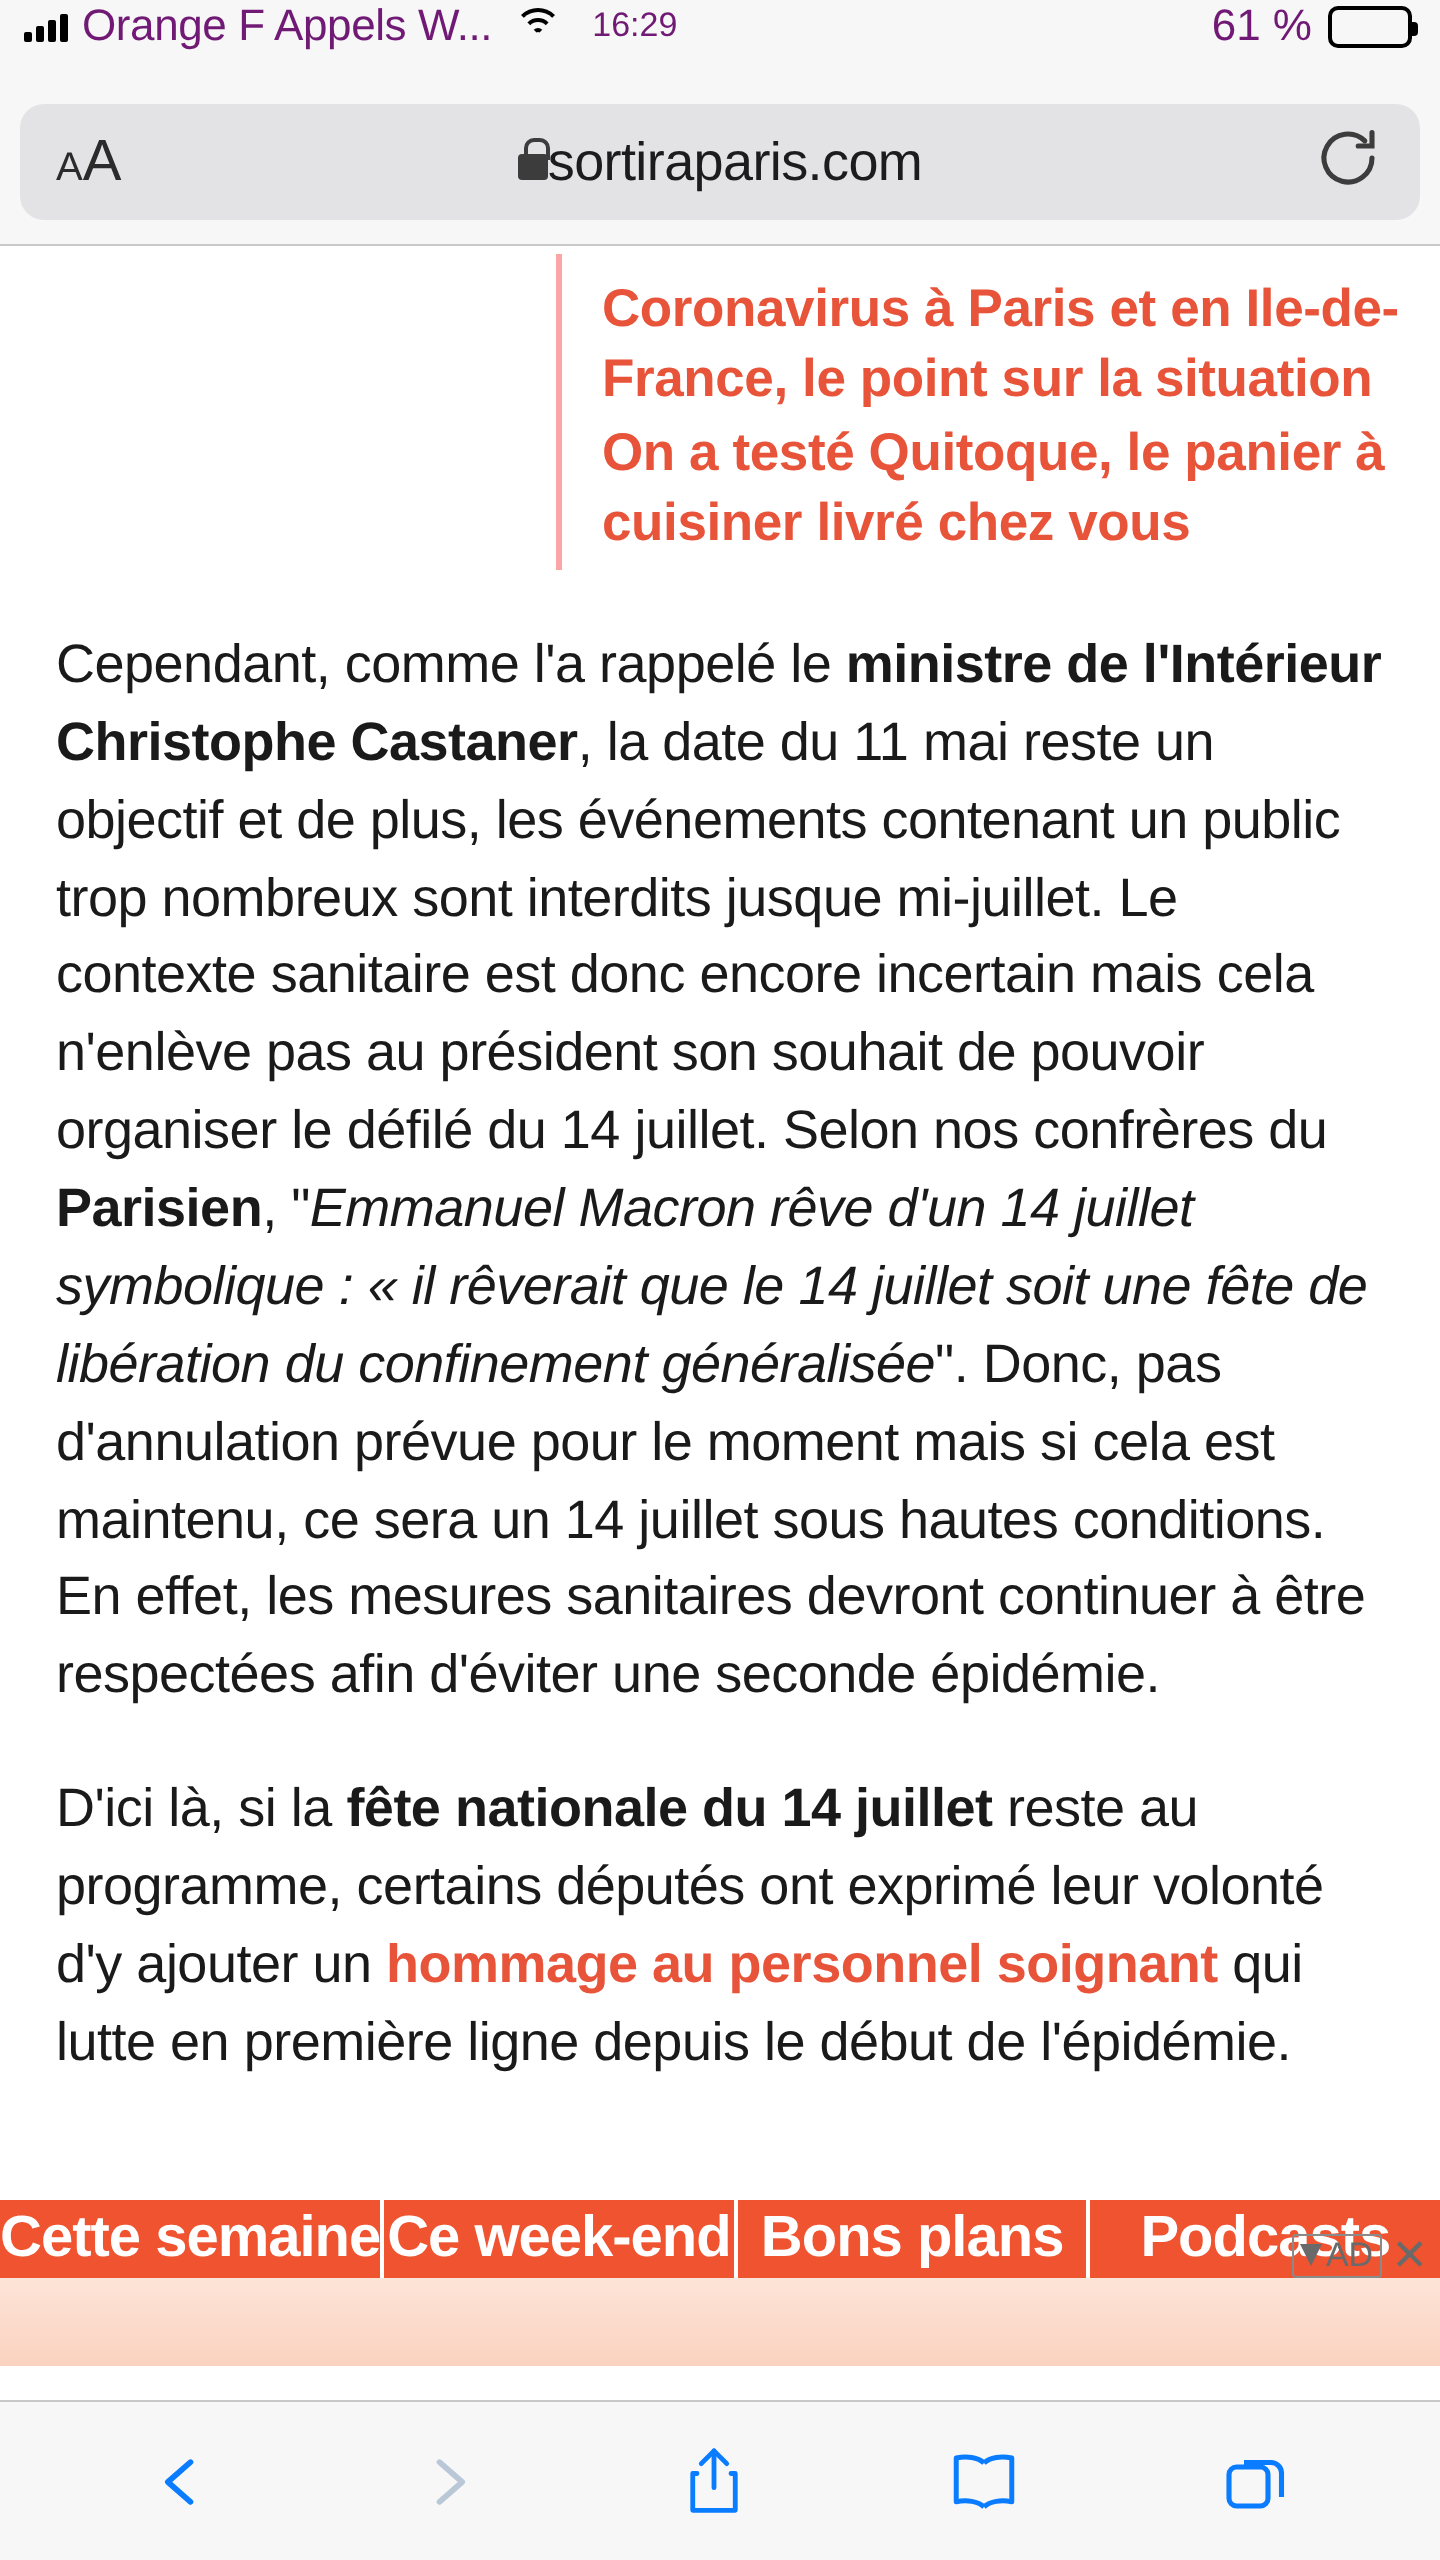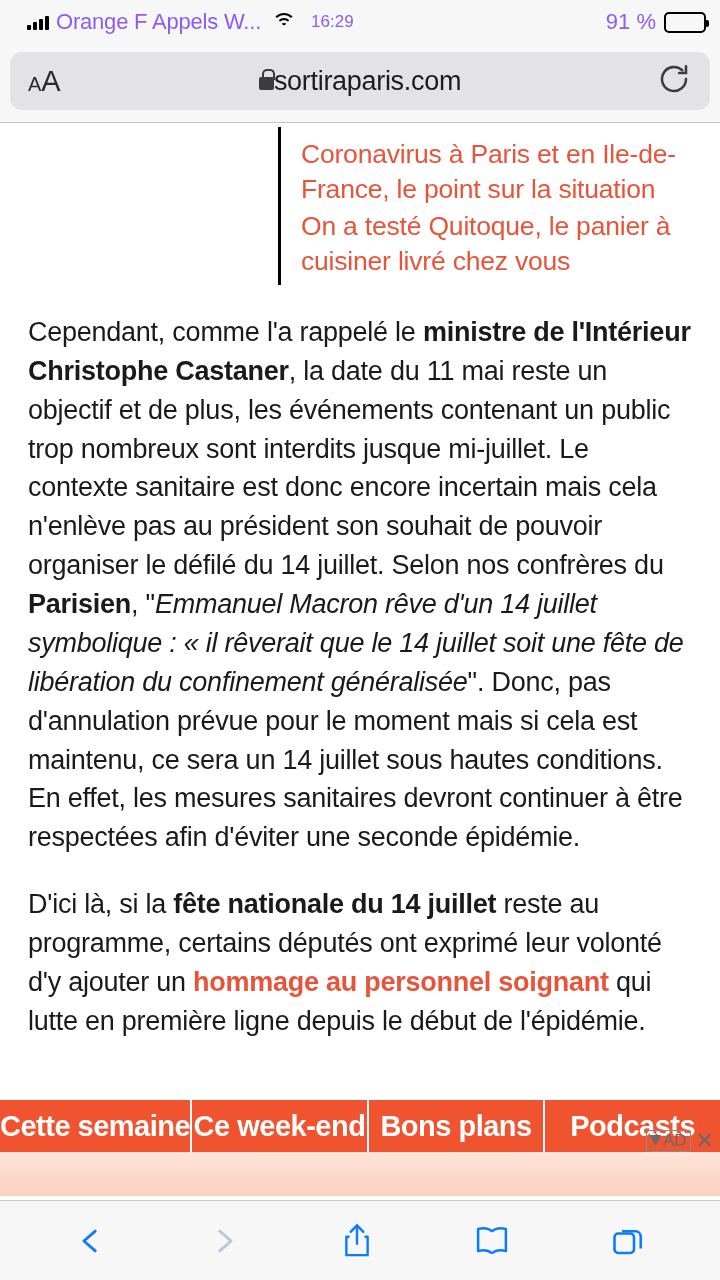--- a/index.html
+++ b/index.html
@@ -9,24 +9,24 @@
     background: #ffffff;
     overflow: hidden;
   }
   body { position: relative; }
 
   
   .statusbar {
     height: 44px;
     background: #f7f7f7;
     display: flex;
-    align-items: center;
-    padding: 0 27px;
+    align-items: flex-start;
+    padding: 0 12px;
     font-size: 23px;
-    color: #8b5cf6;
+    color: #701a75;
     position: relative;
   }
   .status-left { display: flex; align-items: center; gap: 7px; flex: 0 0 auto; }
   .signal { display: flex; align-items: flex-end; gap: 2px; height: 16px; }
   .signal i { width: 4px; background: #000; display: block; border-radius: 1px; }
   .signal i:nth-child(1) { height: 5px; }
   .signal i:nth-child(2) { height: 8px; }
   .signal i:nth-child(3) { height: 11px; }
   .signal i:nth-child(4) { height: 14px; }
   .carrier { font-size: 22px; letter-spacing: -0.2px; white-space: nowrap; }
@@ -84,25 +84,26 @@
   .reload { margin-left: auto; color: #3c3c3c; }
 
   
   .page { background: #fff; height: 1280px; }
   .related {
     display: flex;
     padding: 4px 0 0 0;
   }
   .related-spacer { width: 278px; flex: 0 0 278px; }
   .related-list {
-    border-left: 3px solid #000000;
+    border-left: 3px solid #fca5a5;
     padding-left: 20px;
     padding-right: 10px;
     padding-top: 0px;
     padding-bottom: 4px;
+    font-weight: bold;
   }
   .related-list .cut {
     color: #e8543a; font-size: 26px; line-height: 1.0; height: 10px; overflow: hidden;
     display:block;
   }
   .related-list a {
     display: block;
     color: #e8543a;
     font-size: 26.5px;
     line-height: 1.32;
@@ -129,21 +130,21 @@
   .promo {
     position: absolute;
     left: 0; right: 0;
     bottom: 80px;
     height: 100px;
     background: #ffffff;
     overflow: hidden;
   }
   .promo-tabs {
     display: flex;
-    height: 52px;
+    height: 39px;
     background: #ef5330;
   }
   .promo-tabs div {
     flex: 1;
     color: #fff;
     font-size: 29px;
     font-weight: 700;
     display: flex;
     align-items: center;
     justify-content: center;
@@ -206,21 +207,21 @@
       </span>
     <span class="carrier">Orange F Appels W...</span>
     <span class="wifi-icon">
         <span class="w1"></span>
         <span class="w2"></span>
         <span class="w3"></span>
       </span>
     <span class="clock">16:29</span>
   </div>
   <div class="status-right">
-    <span class="battery-text">91 %</span>
+    <span class="battery-text">61 %</span>
     <span class="battery"><span class="fill"></span></span>
   </div>
 </div>
 
 <div class="urlbar-wrap">
   <div class="urlbar">
     <span class="aa">
       <b>A</b>
         <i>A</i>
     </span>

